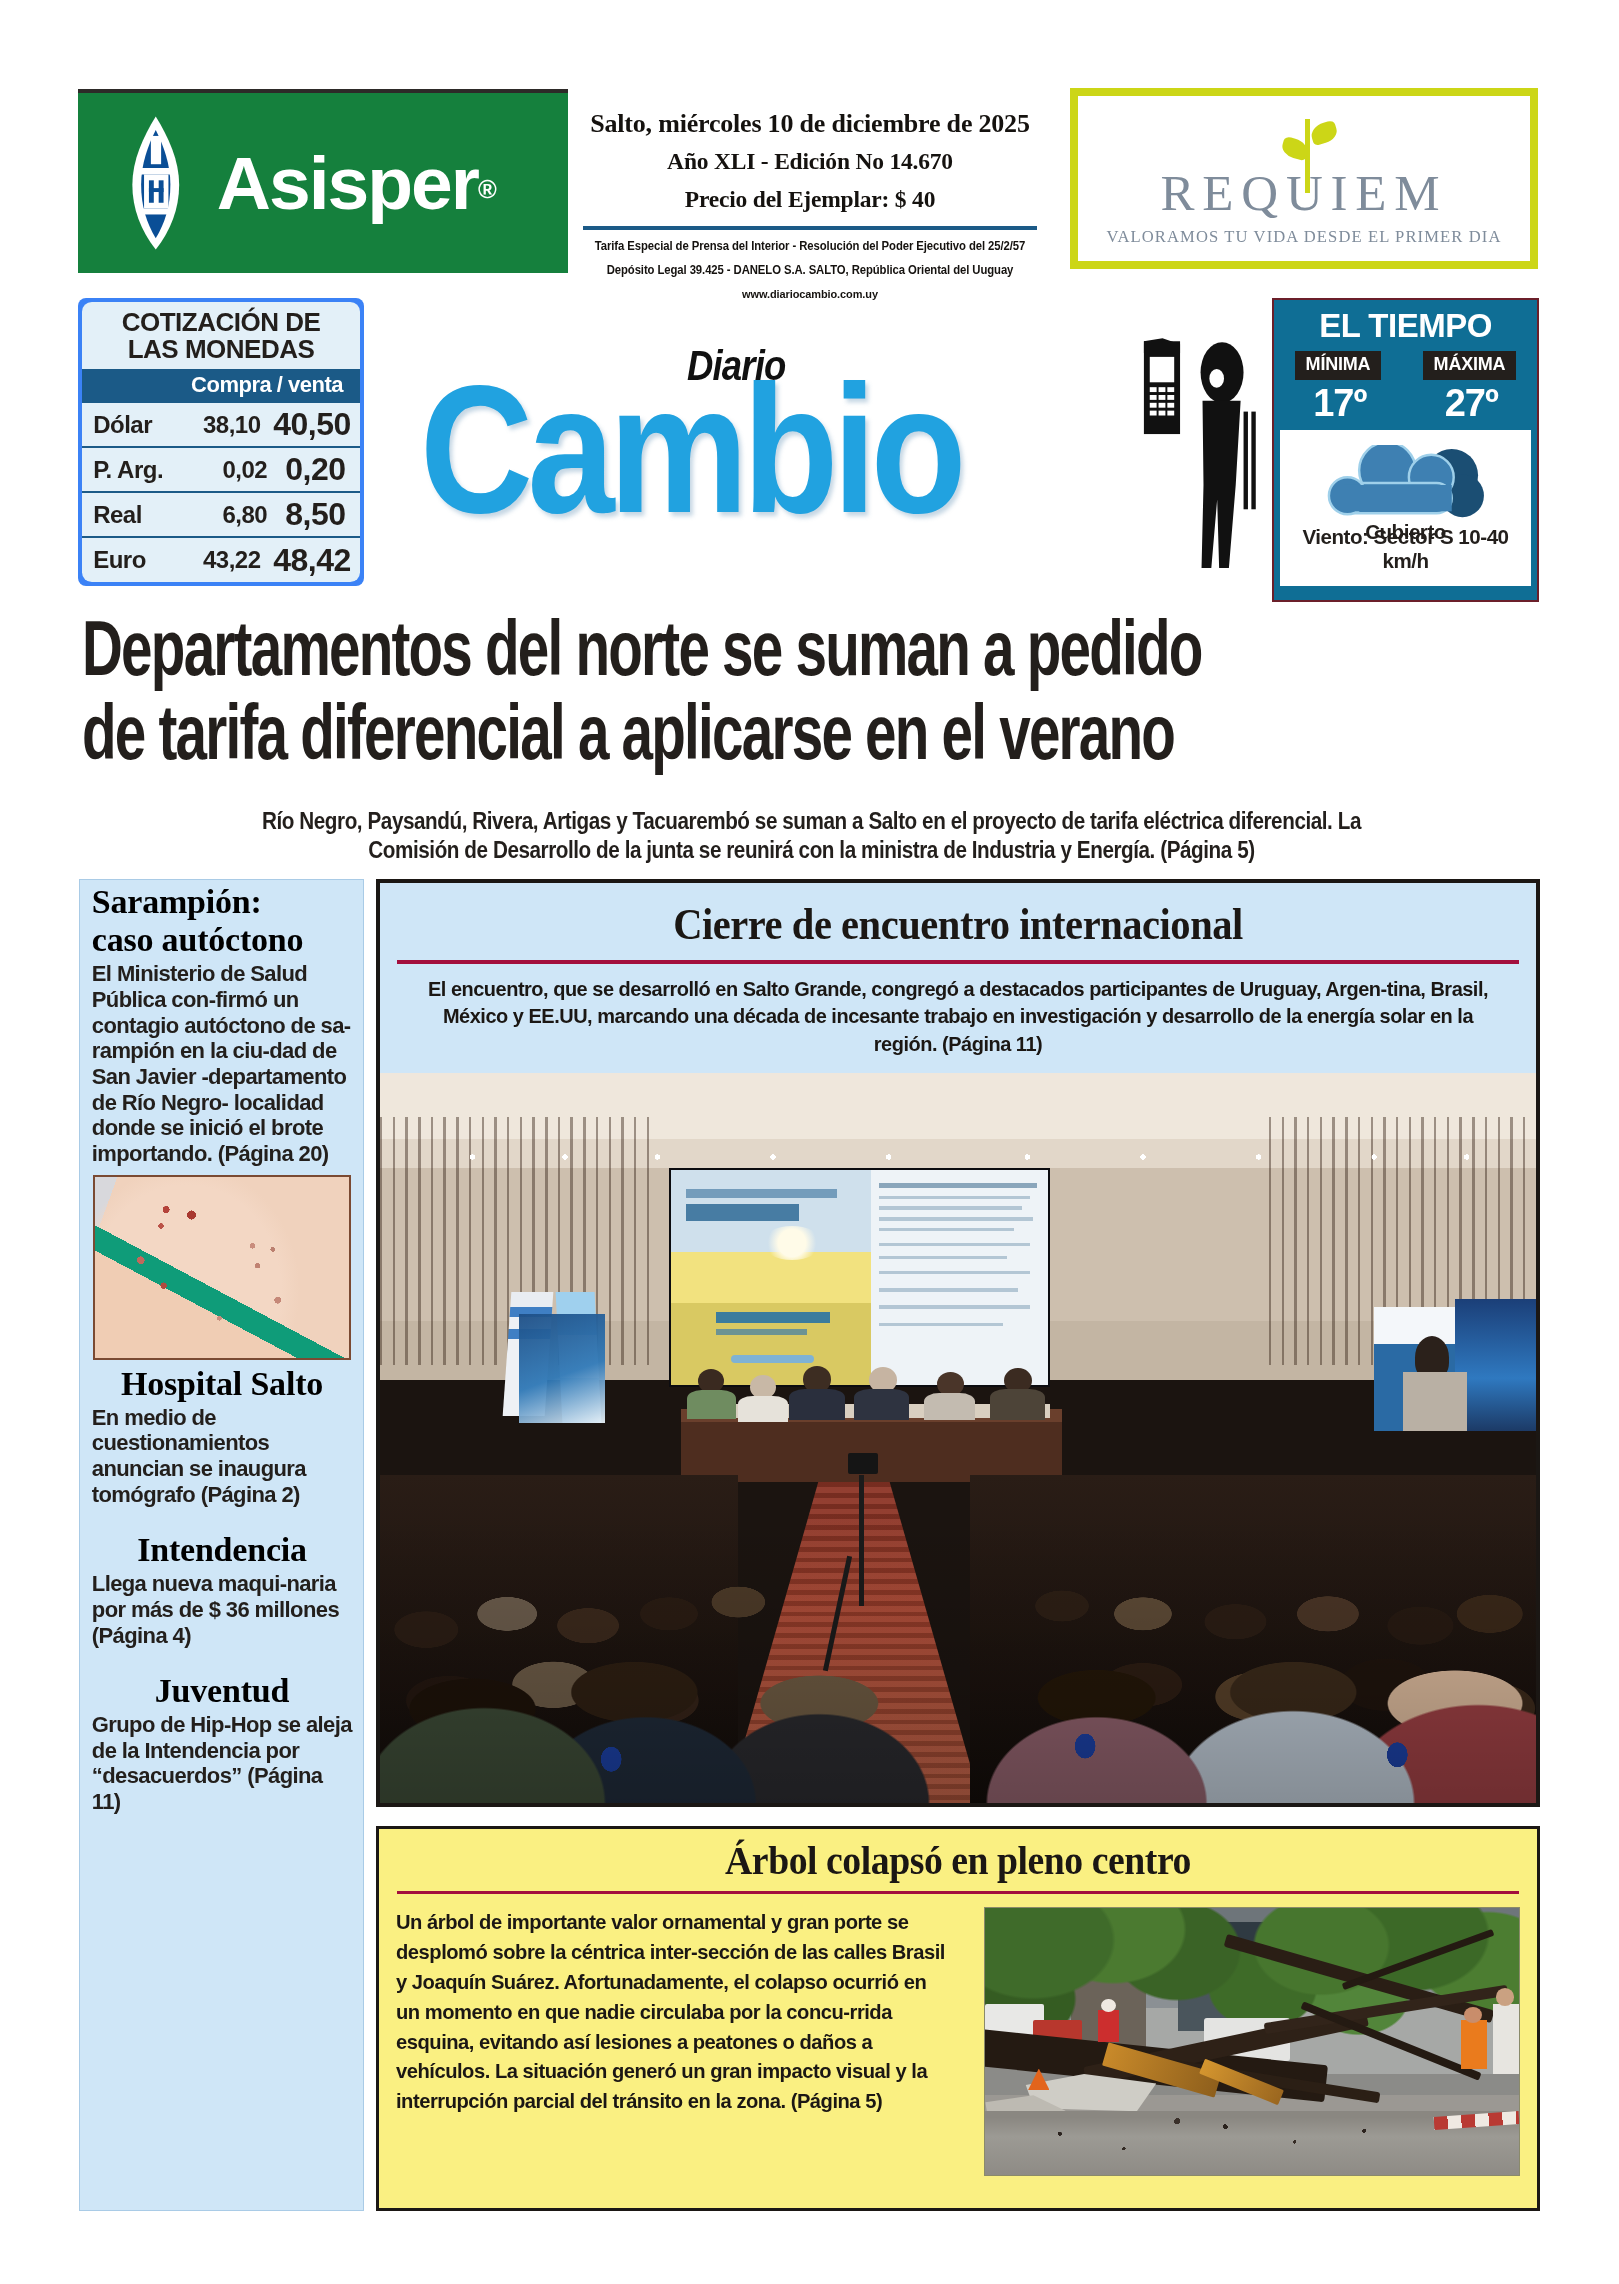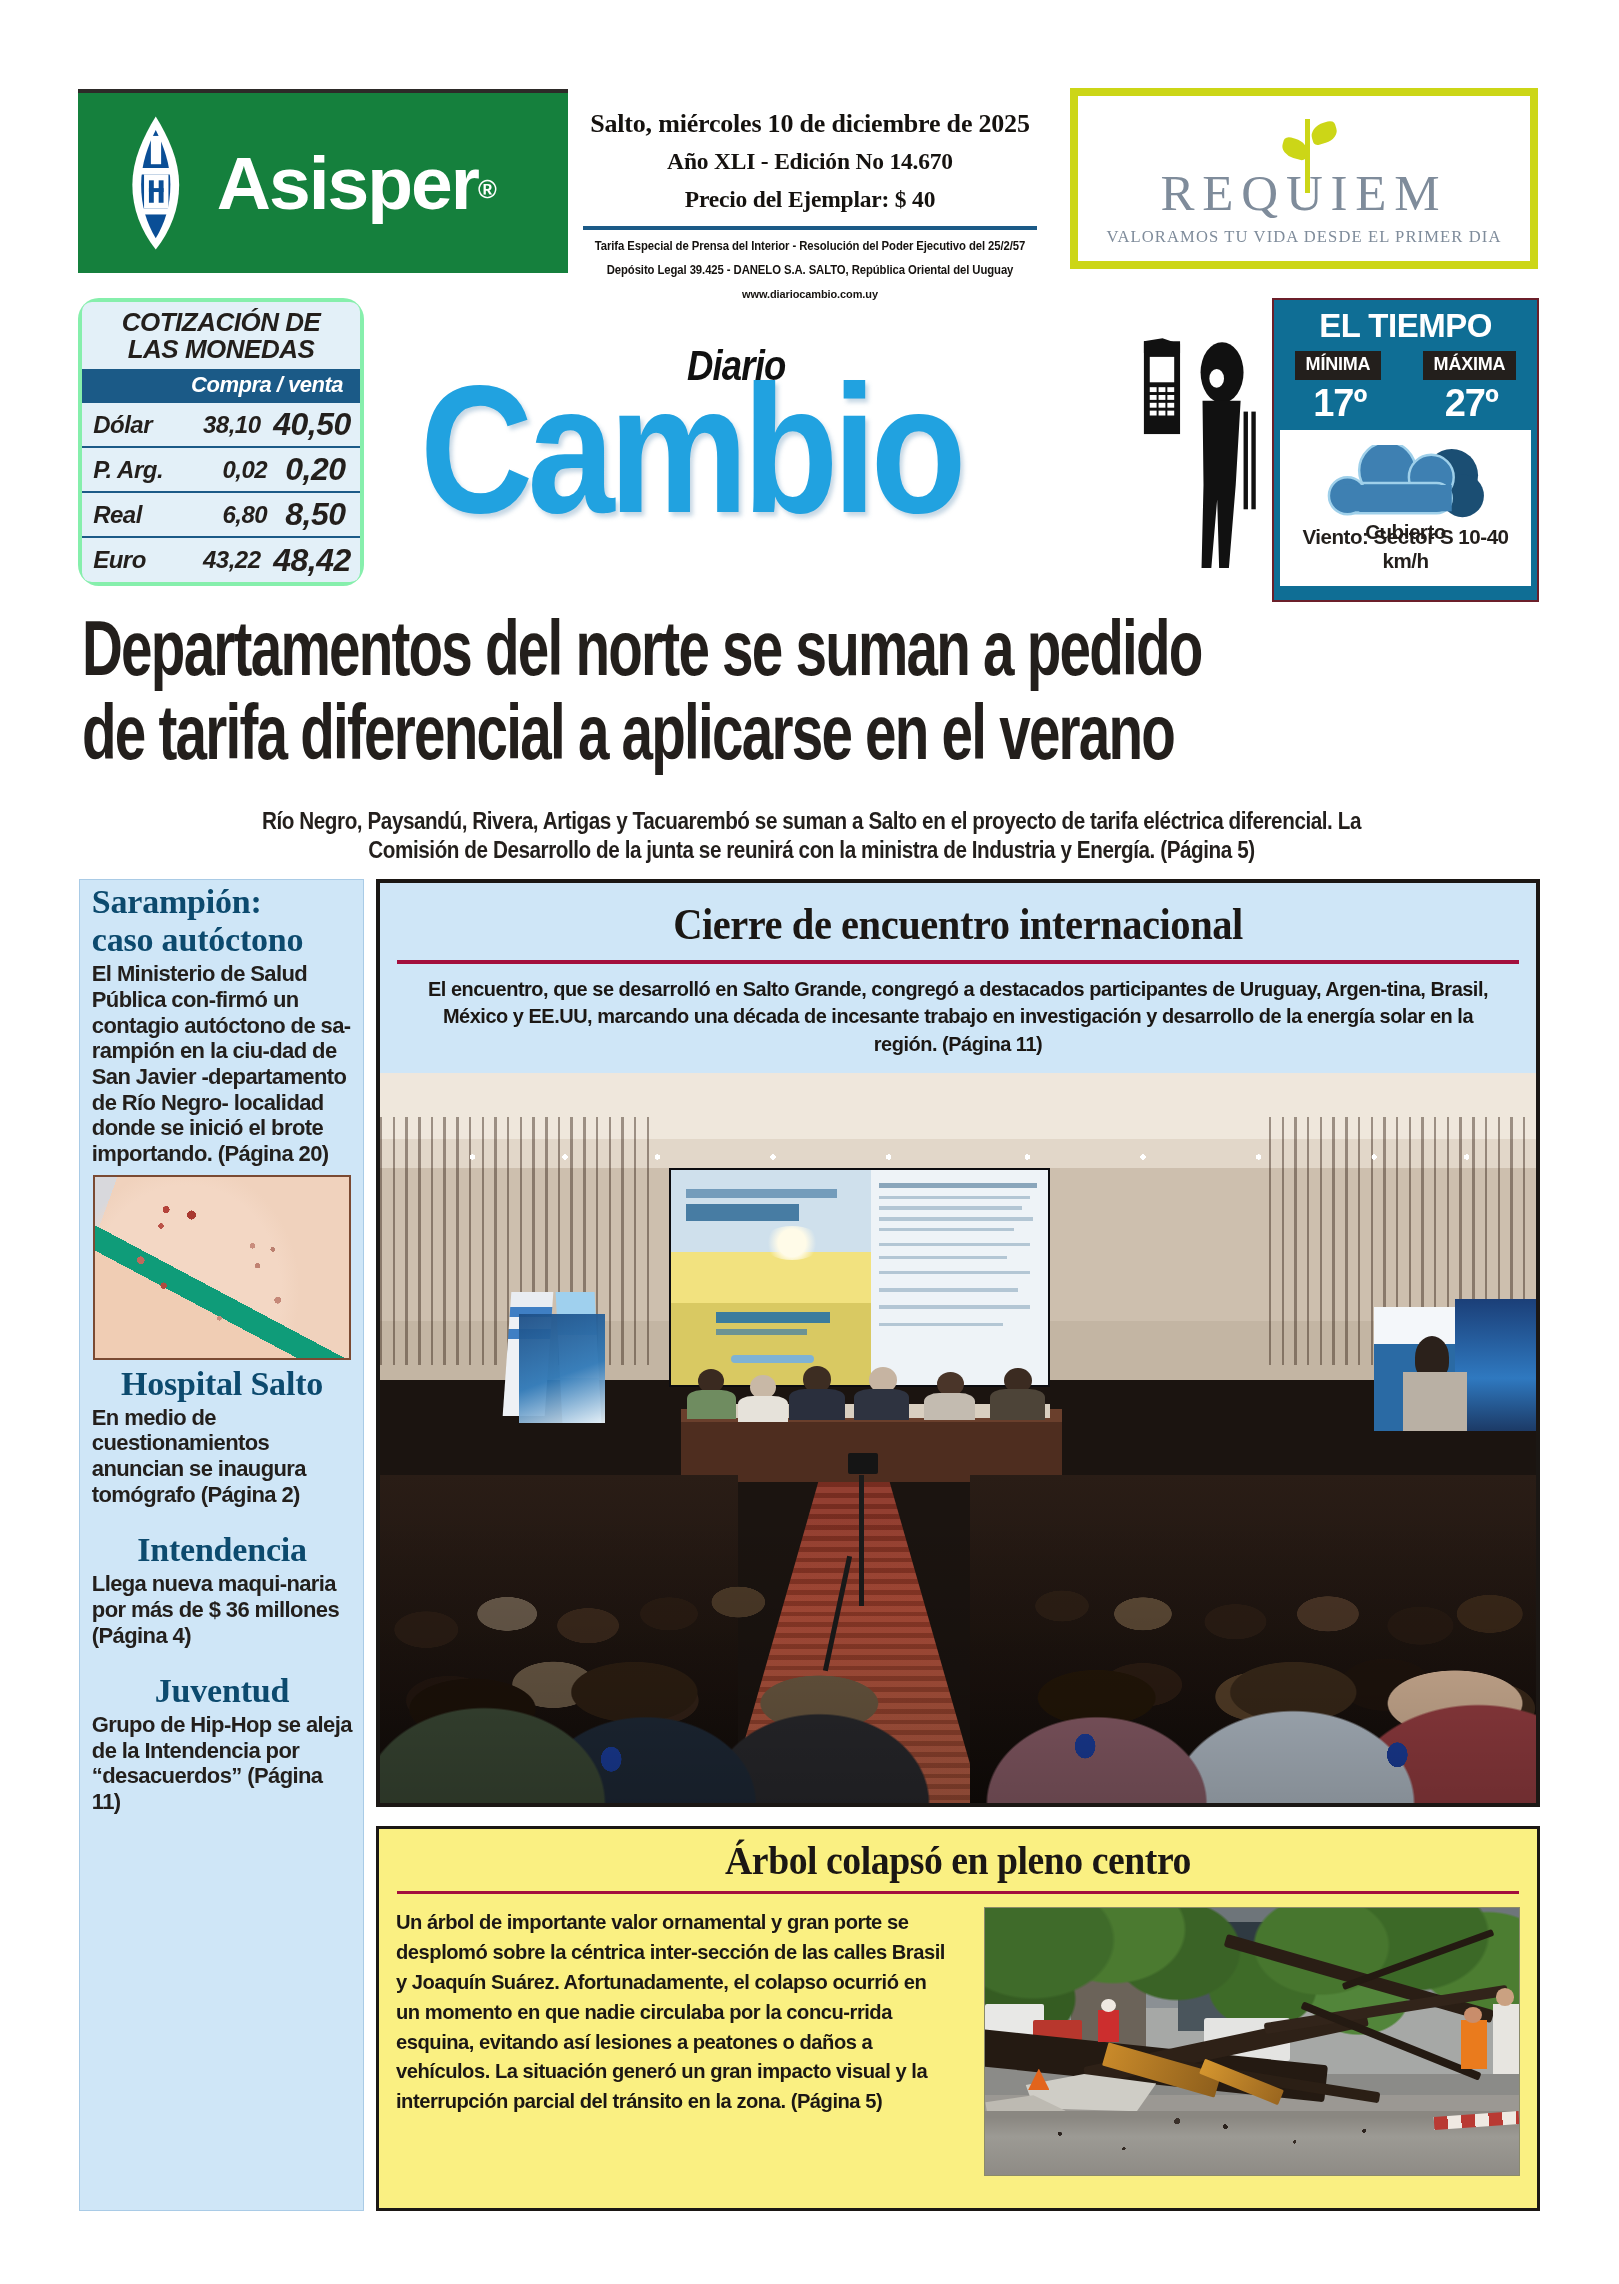--- a/index.html
+++ b/index.html
@@ -26,21 +26,21 @@
 
   .requiem{position:absolute;left:1070px;top:4.9px;width:468px;height:181px;background:#ccd617;padding:7.8px;box-sizing:border-box;}
   .requiem-in{background:#fff;width:100%;height:100%;position:relative;}
   .req-word{position:absolute;left:0;right:0;top:72px;text-align:center;font-family:"Liberation Serif",serif;font-size:51px;color:#7f8c9b;letter-spacing:7.8px;line-height:1;}
   .req-tag{position:absolute;left:0;right:0;top:131px;text-align:center;font-family:"Liberation Serif",serif;font-size:16.6px;color:#7f8c9b;letter-spacing:1.1px;}
   .req-stem{position:absolute;left:50.2%;top:23.5px;width:5.4px;height:74px;background:#ccd617;}
   .req-leaf-r{position:absolute;left:51.5%;top:27.4px;width:25.5px;height:19.6px;background:#ccd617;border-radius:60% 25% 55% 20%;transform:rotate(-16deg);}
   .req-leaf-l{position:absolute;left:45.2%;top:43px;width:25.5px;height:18.6px;background:#ccd617;border-radius:25% 60% 20% 55%;transform:rotate(16deg);}
 
   
-  .rates{position:absolute;left:78px;top:298px;width:286px;height:288px;background:#86efac;border-radius:21px;padding:4.4px;box-sizing:border-box;font-style:italic;}
+  .rates{position:absolute;left:78px;top:298px;width:286px;height:288px;background:#3b82f6;border-radius:8px;padding:4.4px;box-sizing:border-box;}
   .rates-in{background:#e3f0f8;border-radius:9.8px;width:100%;height:100%;overflow:hidden;display:flex;flex-direction:column;}
   .rates-title{font-weight:700;font-size:26px;color:#231f1c;text-align:center;line-height:1.04;padding:6.9px 0 5.9px;letter-spacing:-0.5px;}
   .rates-head{background:#1b5a87;color:#fff;font-weight:700;font-size:22px;text-align:right;padding:2.9px 16.6px 4.9px 0;letter-spacing:-0.5px;}
   .rates-body{flex:1;display:flex;flex-direction:column;}
   .rate-row{flex:1;display:flex;align-items:center;border-top:2px solid #1b5a87;padding:0 8.8px 0 10.8px;}
   .rate-row:first-child{border-top:none;}
   .rate-name{flex:0 0 103px;font-weight:700;font-size:24px;color:#231f1c;letter-spacing:-0.5px;}
   .rate-buy{flex:1;text-align:right;font-weight:700;font-size:24px;color:#231f1c;letter-spacing:-0.5px;padding-right:12.7px;}
   .rate-sell{flex:1;text-align:center;font-weight:700;font-size:32px;color:#231f1c;letter-spacing:-0.5px;}
 
@@ -61,21 +61,21 @@
   .w-cloud{position:absolute;left:25.5px;top:14.7px;width:196px;height:78px;}
 
   
   .headline{position:absolute;left:82px;top:609px;width:1459px;}
   .hl-line{font-family:"Liberation Sans",sans-serif;font-weight:700;font-size:77px;color:#231f1c;line-height:1.02;letter-spacing:-2.4px;transform:scaleX(.735);transform-origin:left center;white-space:nowrap;}
   .hl-line.l2{margin-top:5.9px;}
   .subhead{position:absolute;left:82px;top:807px;width:1459px;text-align:center;font-family:"Liberation Sans",sans-serif;font-weight:700;font-size:23.5px;color:#231f1c;line-height:1.22;letter-spacing:-0.5px;transform:scaleX(.88);}
 
   
   .sidebar{position:absolute;left:79px;top:879px;width:285px;height:1332px;background:#cfe6f7;border:1.5px solid #a9cbe6;box-sizing:border-box;padding:2.9px 10.8px 6.9px 11.8px;}
-  .sb-head{font-family:"Liberation Serif",serif;font-weight:700;font-size:34px;color:#0c4a6e;line-height:1.12;letter-spacing:-0.2px;}
+  .sb-head{font-family:"Liberation Serif",serif;font-weight:700;font-size:34px;color:#000000;line-height:1.12;letter-spacing:-0.2px;}
   .sb-body{font-family:"Liberation Sans",sans-serif;font-weight:700;font-size:22px;color:#231f1c;line-height:1.17;letter-spacing:-0.6px;margin-top:2px;}
   .sb-photo{margin:7.8px 1px 4.9px 1px;height:181px;border:2px solid #7a4a33;background:#e5e1dd;position:relative;overflow:hidden;}
   .sb-gap{height:8.8px;}
   .sb-gap.big{height:23.5px;}
   .sb-head.c{text-align:center;}
 
   
   .main-art{position:absolute;left:376px;top:879px;width:1164px;height:928px;background:#cfe6f7;border:4.9px solid #1b1714;box-sizing:border-box;}
   .ma-title{text-align:center;font-family:"Liberation Serif",serif;font-weight:700;font-size:45px;color:#1b1714;letter-spacing:-0.5px;padding-top:14.7px;transform:scaleX(.9);}
   .ma-rule{height:3.4px;background:#a30f3d;margin:10.8px 16.6px 0 16.6px;}

